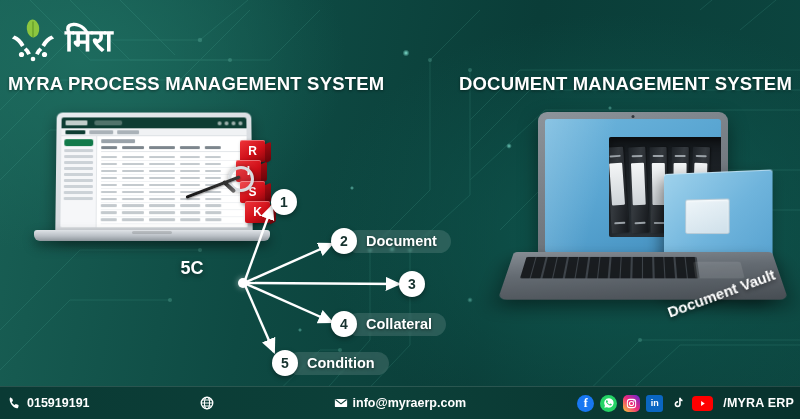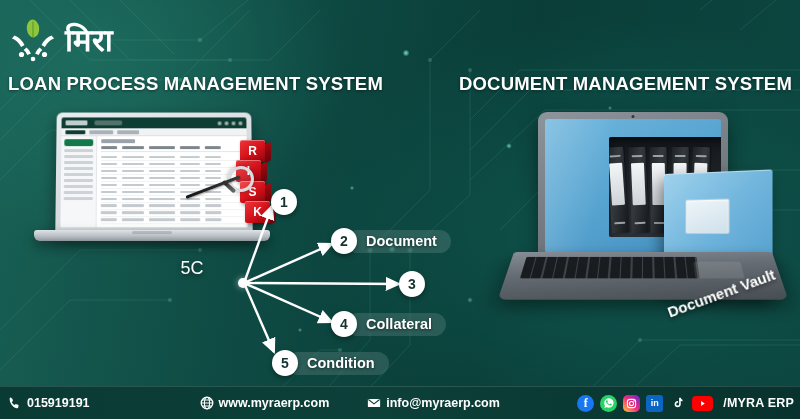--- a/index.html
+++ b/index.html
@@ -124,21 +124,21 @@
   .pointer-line {
     position:absolute; left:186px; top:196px; width:58px; height:3px;
     background:linear-gradient(90deg,#141414,#3a3a3a);
     transform:rotate(-21deg); transform-origin:left center; border-radius:2px;
     box-shadow:0 1px 2px rgba(0,0,0,.4);
   }
 
   
   .fivec-label {
     position:absolute; left:140px; top:258px; width:104px; text-align:center;
-    color:#ffffff; font-weight:normal; font-size:18px; line-height:21px;
+    color:#ffffff; font-weight:bold; font-size:18px; line-height:21px;
     text-shadow:0 2px 5px rgba(0,0,0,.5);
   }
   .arrows { position:absolute; left:0; top:0; width:800px; height:419px; }
   .hub {
     position:absolute; left:238px; top:278px; width:10px; height:10px;
     background:#ffffff; border-radius:50%;
     box-shadow:0 0 6px rgba(255,255,255,.55);
   }
 
   .item { position:absolute; display:flex; align-items:center; height:26px; }
@@ -252,21 +252,21 @@
   .footer {
     position:absolute; left:0; bottom:0; width:800px; height:33px;
     background:linear-gradient(90deg,#0a3a34 0%,#0c4039 48%,#08322d 100%);
     border-top:1px solid rgba(255,255,255,.13);
     display:flex; align-items:center;
     color:#ffffff; font-size:12.5px; font-weight:bold;
   }
   .f-item { display:flex; align-items:center; gap:5px; }
   .f-phone { margin-left:8px; }
   .f-web { margin-left:110px; }
-  .f-mail { margin-left:38px; }
+  .f-mail { margin-left:120px; }
   .f-social { margin-left:auto; margin-right:6px; display:flex; align-items:center; gap:6px; }
   .f-ico { width:14px; height:14px; flex:0 0 auto; }
   .soc { width:17px; height:17px; border-radius:4px; display:flex; align-items:center; justify-content:center; color:#fff; font-size:10px; font-weight:bold; flex:0 0 auto; }
   .soc-fb { background:#1877f2; border-radius:50%; font-family:"Liberation Serif",serif; font-size:12px; }
   .soc-wa { background:#25d366; border-radius:50%; }
   .soc-ig { background:linear-gradient(45deg,#f9ce34,#ee2a7b 50%,#6228d7); border-radius:5px; }
   .soc-li { background:#0a66c2; border-radius:3px; font-size:9px; }
   .soc-tt { background:transparent; font-size:12px; }
   .soc-yt { background:#ff0000; border-radius:4px; width:21px; height:15px; }
   .f-handle { margin-left:4px; letter-spacing:.2px; }
@@ -329,21 +329,21 @@
         <path d="M16.5 29.5 q3 2.3 4.4 6.1 l-3.6 1.4 q-1.2-3.3-3.6-5.1 z"></path>
         <path d="M29.5 29.5 q-3 2.3 -4.4 6.1 l3.6 1.4 q1.2-3.3 3.6-5.1 z"></path>
         <circle cx="11.5" cy="36.5" r="2.6"></circle>
         <circle cx="34.5" cy="36.5" r="2.6"></circle>
         <circle cx="23" cy="41" r="2.3"></circle>
       </g>
     </svg>
     <span class="logo-word">मिरा</span>
   </div>
 
-  <div class="head-left">LOAN PROCESS MANAGEMENT SYSTEM</div>
+  <div class="head-left">MYRA PROCESS MANAGEMENT SYSTEM</div>
   <div class="head-right">DOCUMENT MANAGEMENT SYSTEM</div>
 
   <div class="laptop">
     <div class="lap-lid">
       <div class="lap-screen">
         <div class="scr-top">
           <span class="tbrand"></span>
             <span class="tsearch"></span>
             <span class="tspace"></span>
           <span class="tdot"></span>
@@ -558,21 +558,20 @@
         <path fill="#ffffff" d="M3.2 1.6c-.6 0-1.2.5-1.3 1.2C1.5 7.4 5.1 12.9 9.9 14c.8.2 1.5-.3 1.7-1l.5-1.7c.1-.5-.1-1-.6-1.2l-2-.8c-.4-.2-.9 0-1.2.3l-.6.8C6 9.5 4.9 8.3 4.2 6.9l.9-.5c.4-.2.6-.7.5-1.2l-.6-2c-.1-.4-.5-.7-1-.7z"></path>
       </svg>
       <span>015919191</span>
     </div>
     <div class="f-item f-web">
       <svg class="f-ico" viewBox="0 0 16 16">
         <circle cx="8" cy="8" r="6.6" fill="none" stroke="#ffffff" stroke-width="1.5"></circle>
         <ellipse cx="8" cy="8" rx="2.9" ry="6.6" fill="none" stroke="#ffffff" stroke-width="1.2"></ellipse>
         <path d="M1.6 8 H14.4 M2.6 4.6 H13.4 M2.6 11.4 H13.4" stroke="#ffffff" stroke-width="1.2"></path>
       </svg>
-      <span>www.myraerp.com</span>
     </div>
     <div class="f-item f-mail">
       <svg class="f-ico" viewBox="0 0 16 16">
         <rect x="1" y="3.3" width="14" height="9.4" rx="1" fill="#ffffff"></rect>
         <path d="M1.6 4 L8 9 L14.4 4" fill="none" stroke="#0a3a34" stroke-width="1.3"></path>
       </svg>
       <span>info@myraerp.com</span>
     </div>
     <div class="f-social">
       <span class="soc soc-fb">f</span>

